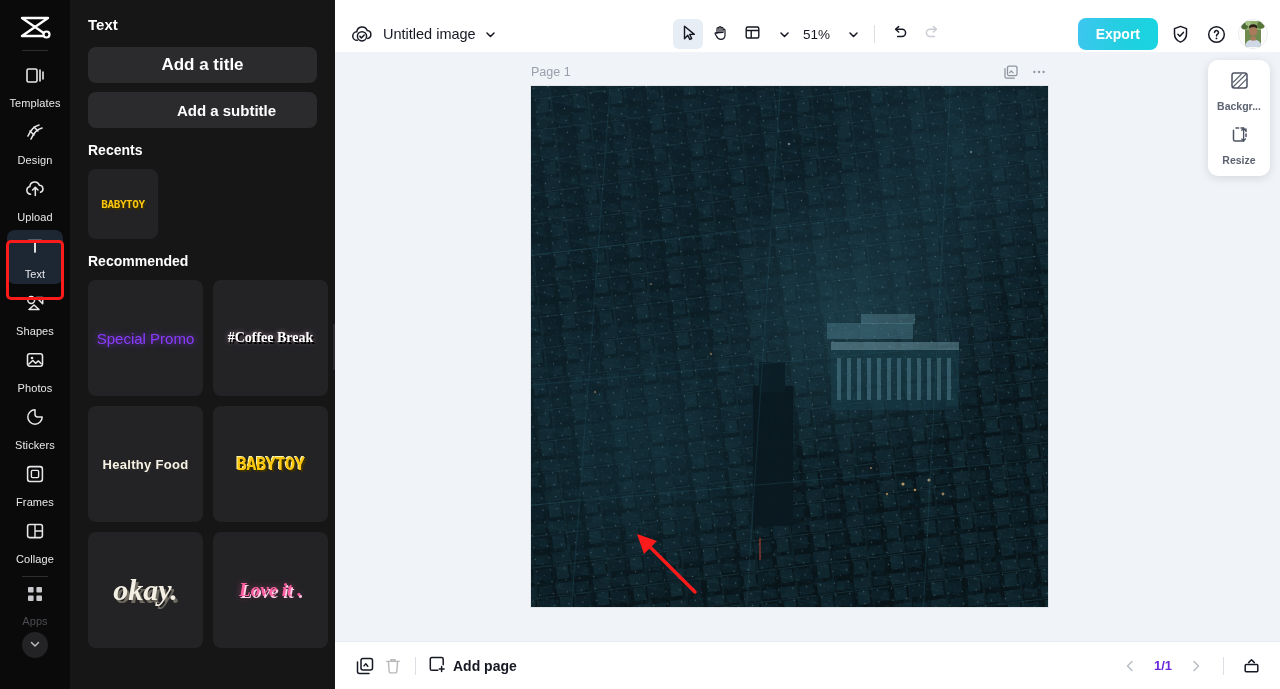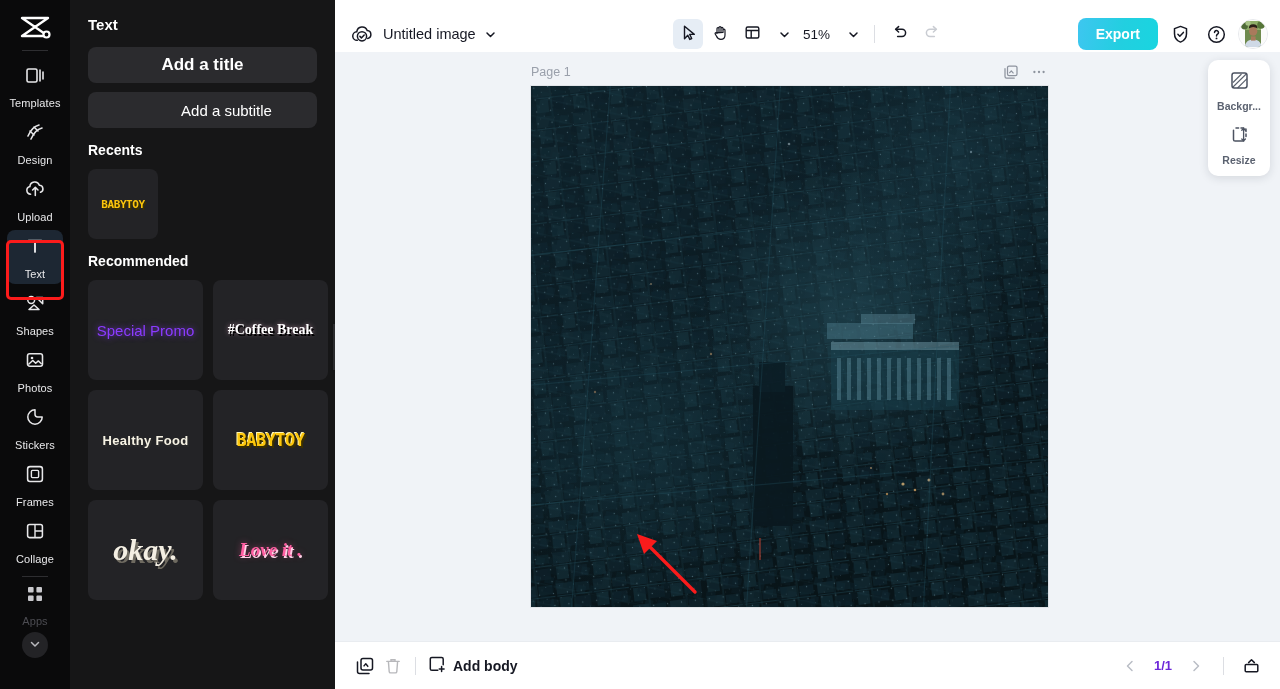--- a/index.html
+++ b/index.html
@@ -48,31 +48,31 @@
     padding: 0 18px; overflow: hidden;
   }
   .panel-title { color: #fff; font-size: 15px; font-weight: 700; margin-top: 16px; margin-bottom: 14px; }
   .txt-btn {
     width: 229px; height: 36px; background: #2b2b2e; border-radius: 8px;
     color: #fff; display: flex; align-items: center; justify-content: center;
     margin-bottom: 9px; cursor: pointer; border: none;
     font-family: "Liberation Sans", sans-serif;
   }
   .txt-btn.t1 { font-size: 17px; font-weight: 700; }
-  .txt-btn.t2 { font-size: 15px; font-weight: 400; padding-left: 48px; }
+  .txt-btn.t2 { font-size: 15px; font-weight: 700; padding-left: 48px; }
   .txt-btn.t3 { font-size: 13px; font-weight: 700; }
   .sec-head { color: #fff; font-size: 14px; font-weight: 700; margin-top: 14px; margin-bottom: 11px; }
   .recents-row { display: flex; gap: 10px; }
   .thumb {
     width: 70px; height: 70px; background: #232326; border-radius: 8px;
     display: flex; align-items: center; justify-content: center; cursor: pointer;
   }
   .grid { display: grid; grid-template-columns: 115px 115px; gap: 10px; margin-top: 2px; }
   .card {
-    width: 115px; height: 100px; background: #232326; border-radius: 8px;
+    width: 115px; height: 116px; background: #232326; border-radius: 8px;
     display: flex; align-items: center; justify-content: center; cursor: pointer;
     overflow: hidden;
   }
   
   .sp-promo { font-size: 15px; color: #8b3bff; font-weight: 400; text-shadow: 0 0 6px rgba(139,59,255,.75); }
   .sp-coffee { font-family: "Liberation Serif", serif; font-size: 14px; font-weight: 700; color: #fff;
                text-shadow: 1.5px 1.5px 0 #000, 0 0 5px rgba(255,190,220,.6); }
   .sp-healthy { font-size: 13px; font-weight: 700; color: #f7f3e4; text-shadow: 1.5px 1.5px 0 #2a2a2a; letter-spacing: .3px; }
   .sp-baby { font-family: "DejaVu Sans Mono", monospace; font-size: 17px; font-weight: 700;
              color: #fcc60b; letter-spacing: -0.5px; text-shadow: 2px 2px 0 #3a2f00, -1px -1px 0 #fff6b0; }
@@ -601,21 +601,21 @@
           </svg>
       </span>
       <span class="vdiv"></span>
       <span class="addpage">
         <span>
           <svg width="18" height="18" viewBox="0 0 18 18">
               <path d="M15.2 9.8V4A1.6 1.6 0 0013.6 2.4H3.9A1.6 1.6 0 002.3 4v9.7a1.6 1.6 0 001.6 1.6h5.9" fill="none" stroke="#161823" stroke-width="1.5" stroke-linecap="round"></path>
               <path d="M13.6 11.6v4.9M11.2 14.1h4.9" fill="none" stroke="#161823" stroke-width="1.5" stroke-linecap="round"></path>
             </svg>
         </span>
-        <span>Add body</span>
+        <span>Add page</span>
       </span>
 
       <span class="bb-right">
         <span class="pg-nav">
           <svg width="14" height="14" viewBox="0 0 14 14">
               <path d="M9 2.5L4.5 7 9 11.5" fill="none" stroke="#b9bdc5" stroke-width="1.5" stroke-linecap="round" stroke-linejoin="round"></path>
             </svg>
         </span>
         <span class="pg-count">1/1</span>
         <span class="pg-nav">

